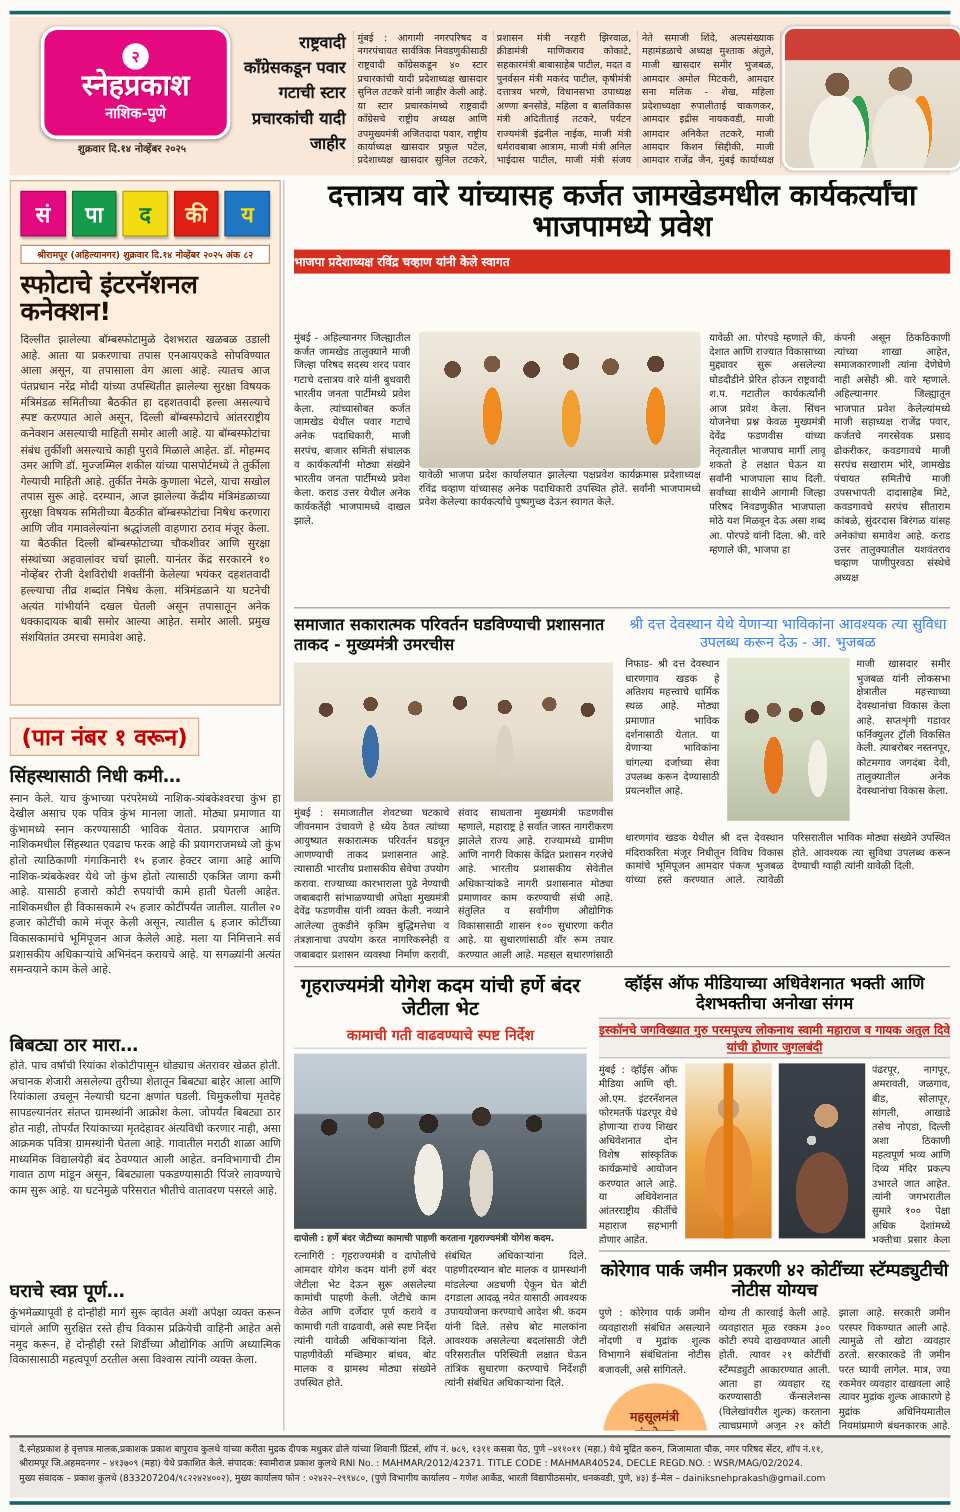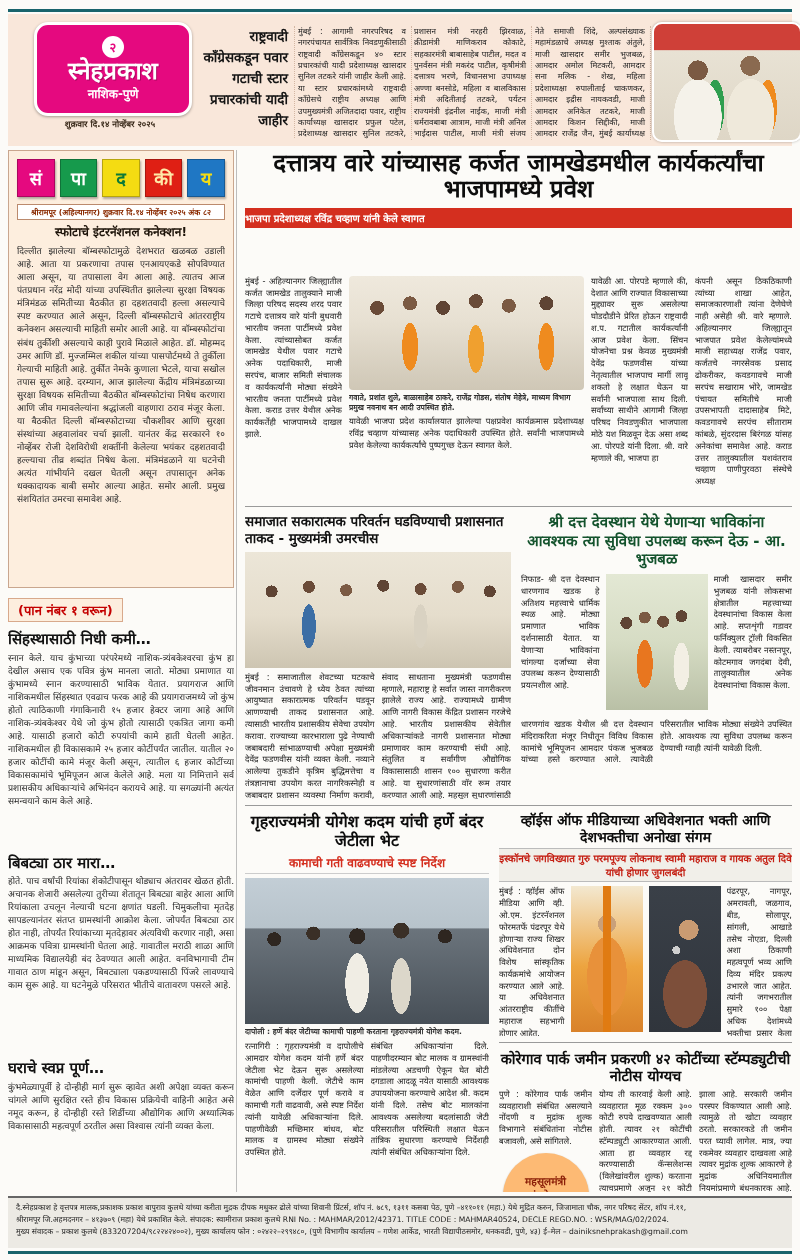--- a/index.html
+++ b/index.html
@@ -36,23 +36,23 @@
   .leftcol{position:absolute;left:8px;top:150px;width:226px;height:1042px;overflow:hidden;}
   .edi-box{box-sizing:border-box;border:1px solid #c9a68e;background:#fdeede;height:438px;padding:7px 8px;overflow:hidden;}
   .tiles{display:flex;gap:5px;justify-content:center;margin:1px 0 7px;}
   .tile{width:36px;height:36px;display:flex;align-items:center;justify-content:center;font-size:18px;font-weight:800;color:#fff;border:1px solid rgba(0,0,0,.25);box-shadow:1px 2px 2px rgba(0,0,0,.3);}
   .tile:nth-child(1){background:#e5097f;}
   .tile:nth-child(2){background:#169a4c;}
   .tile:nth-child(3){background:#f4dc12;color:#0c7a38;}
   .tile:nth-child(4){background:#df1f14;color:#ffe9a8;}
   .tile:nth-child(5){background:#1f77c4;color:#f4dc12;}
   .edi-dateline{border:1px solid #bb8a6d;background:#fff;color:#8a2a00;font-size:7.8px;font-weight:700;text-align:center;padding:2px 1px;margin-bottom:6px;}
-  .edi-head{font-size:12px;font-weight:800;color:#1c1208;margin:2px 0 6px;line-height:1.1;text-align:center;}
+  .edi-head{font-size:21px;font-weight:800;color:#1c1208;margin:2px 0 6px;line-height:1.1;}
   .edi-body{font-size:9px;line-height:1.45;text-align:justify;color:#2a2a2a;height:318px;overflow:hidden;}
-  .cont-tag{margin-top:10px;display:inline-block;background:#fdeede;border:1px solid #d8a98c;color:#c40000;font-weight:800;font-size:13px;padding:2px 9px;}
+  .cont-tag{margin-top:10px;display:inline-block;background:#fdeede;border:1px solid #d8a98c;color:#c40000;font-weight:800;font-size:19px;padding:2px 9px;}
   .lc-title{font-size:15px;font-weight:800;margin:9px 0 4px;color:#121212;line-height:1.1;}
   .lc-body{font-size:9px;line-height:1.45;text-align:justify;color:#2a2a2a;overflow:hidden;}
   .lc-body.b1{height:194px;}
   .lc-body.b2{height:176px;}
   .lc-body.b3{height:64px;}
 
   
   .mainarea{position:absolute;left:236px;top:150px;width:556px;height:1042px;box-sizing:border-box;border-left:1px solid #bdbdbd;padding-left:8px;overflow:hidden;}
   .main-head{font-size:24px;font-weight:800;text-align:center;line-height:1.1;margin:0 0 5px;color:#0d0d0d;}
   .band{background:#d42f1f;color:#fff;font-weight:800;font-size:10px;text-align:left;padding:3px 0;margin-bottom:5px;}
@@ -87,21 +87,21 @@
       radial-gradient(circle 6px at 66% 32%, #6a4b38 99%, transparent),
       radial-gradient(circle 6px at 80% 30%, #7b5a43 99%, transparent),
       radial-gradient(circle 6px at 92% 34%, #5f4434 99%, transparent),
       radial-gradient(ellipse 7px 22px at 24% 64%, #3c6ea5 99%, transparent),
       radial-gradient(ellipse 7px 22px at 66% 64%, #d9d2c2 99%, transparent),
       linear-gradient(180deg,#ece6d8 0%,#e5ddcc 55%,#cdc5b2 100%);}
   .two-col{display:flex;gap:7px;font-size:8.3px;line-height:1.42;text-align:justify;margin-top:4px;}
   .two-col>div{flex:1;overflow:hidden;}
   .cm .two-col{height:138px;}
   .datta{flex:1;overflow:hidden;}
-  .datta h2{font-size:15px;font-weight:700;text-align:center;line-height:1.25;margin:0 0 5px;color:#14532d;}
+  .datta h2{font-size:12px;font-weight:400;text-align:center;line-height:1.25;margin:0 0 5px;color:#3b82f6;}
   .datta-row{display:flex;gap:6px;height:140px;overflow:hidden;}
   .datta-row .txt{flex:1;font-size:8.3px;line-height:1.42;text-align:justify;overflow:hidden;}
   .ph-datta{flex:0 0 102px;height:136px;
     background:
       radial-gradient(circle 6px at 20% 36%, #5f4434 99%, transparent),
       radial-gradient(circle 6px at 38% 32%, #7b5a43 99%, transparent),
       radial-gradient(circle 6px at 56% 35%, #6a4b38 99%, transparent),
       radial-gradient(circle 6px at 74% 31%, #5f4434 99%, transparent),
       radial-gradient(ellipse 8px 24px at 38% 66%, #e8761f 99%, transparent),
       radial-gradient(ellipse 8px 24px at 74% 68%, #f3efe4 99%, transparent),
@@ -118,21 +118,21 @@
       radial-gradient(circle 7px at 28% 38%, #3a2f26 99%, transparent),
       radial-gradient(circle 8px at 46% 40%, #2e2620 99%, transparent),
       radial-gradient(circle 8px at 64% 36%, #3a2f26 99%, transparent),
       radial-gradient(circle 7px at 82% 40%, #2e2620 99%, transparent),
       radial-gradient(ellipse 12px 30px at 46% 72%, #f0ede4 99%, transparent),
       radial-gradient(ellipse 10px 28px at 64% 74%, #dcd7ca 99%, transparent),
       linear-gradient(180deg,#c3ced6 0%,#b7c3cb 34%,#6b747c 35%,#474f57 100%);}
   .harne .two-col{height:186px;}
   .rightstack{flex:1;display:flex;flex-direction:column;overflow:hidden;}
   .vom h2{font-size:14px;font-weight:800;text-align:center;margin:0 0 3px;line-height:1.2;color:#0c0c0c;}
-  .grey-sub{background:#f1efe9;border-top:1px solid #bbb;border-bottom:1px solid #bbb;color:#c41e12;font-weight:800;font-size:10px;text-align:center;padding:2px 0;margin-bottom:4px;}
+  .grey-sub{background:#f1efe9;border-top:1px solid #bbb;border-bottom:1px solid #bbb;color:#c41e12;font-weight:800;font-size:10px;text-align:center;padding:2px 0;margin-bottom:4px;text-decoration:underline;}
   .vom-row{display:flex;gap:6px;height:150px;overflow:hidden;}
   .vom-col{flex:1;font-size:8.3px;line-height:1.42;text-align:justify;overflow:hidden;}
   .ph-swami{flex:0 0 72px;height:146px;
     background:
       linear-gradient(90deg, transparent 44%, #e07b12 45%, #e07b12 55%, transparent 56%),
       radial-gradient(circle 9px at 50% 26%, #c9a07a 99%, transparent),
       radial-gradient(ellipse 20px 40px at 50% 62%, #e8913a 99%, transparent),
       linear-gradient(180deg,#f3e8d0 0%,#eda43f 55%,#d9822a 100%);}
   .ph-singer{flex:0 0 72px;height:146px;
     background:
@@ -203,21 +203,20 @@
     <div class="lc-body b3">कुंभमेळ्यापूर्वी हे दोन्हीही मार्ग सुरू व्हावेत अशी अपेक्षा व्यक्त करून चांगले आणि सुरक्षित रस्ते हीच विकास प्रक्रियेची वाहिनी आहेत असे नमूद करून, हे दोन्हीही रस्ते शिर्डीच्या औद्योगिक आणि अध्यात्मिक विकासासाठी महत्वपूर्ण ठरतील असा विश्वास त्यांनी व्यक्त केला.</div>
   </aside>
 
   <main class="mainarea">
     <h1 class="main-head">दत्तात्रय वारे यांच्यासह कर्जत जामखेडमधील कार्यकर्त्यांचा भाजपामध्ये प्रवेश</h1>
     <div class="band">भाजपा प्रदेशाध्यक्ष रविंद्र चव्हाण यांनी केले स्वागत</div>
     <div class="ms-row">
       <div class="ms-col">मुंबई - अहिल्यानगर जिल्ह्यातील कर्जत जामखेड तालुक्याने माजी जिल्हा परिषद सदस्य शरद पवार गटाचे दत्तात्रय वारे यांनी बुधवारी भारतीय जनता पार्टीमध्ये प्रवेश केला. त्यांच्यासोबत कर्जत जामखेड येथील पवार गटाचे अनेक पदाधिकारी, माजी सरपंच, बाजार समिती संचालक व कार्यकर्त्यांनी मोठ्या संख्येने भारतीय जनता पार्टीमध्ये प्रवेश केला. कराड उत्तर येथील अनेक कार्यकर्तेही भाजपामध्ये दाखल झाले.</div>
       <div class="ms-mid">
         <div class="photo ph-main"></div>
-        <div class="caption">गवाते, प्रशांत शुले, बाळासाहेब ठाकरे, राजेंद्र गोडस, संतोष मेहेत्रे, माध्यम विभाग प्रमुख नवनाथ बन आदी उपस्थित होते.</div>
         <div class="ms-midtext">यावेळी भाजपा प्रदेश कार्यालयात झालेल्या पक्षप्रवेश कार्यक्रमास प्रदेशाध्यक्ष रविंद्र चव्हाण यांच्यासह अनेक पदाधिकारी उपस्थित होते. सर्वांनी भाजपामध्ये प्रवेश केलेल्या कार्यकर्त्यांचे पुष्पगुच्छ देऊन स्वागत केले.</div>
       </div>
       <div class="ms-col">यावेळी आ. पोरपडे म्हणाले की, देशात आणि राज्यात विकासाच्या मुद्द्यावर सुरू असलेल्या घोडदौडीने प्रेरित होऊन राष्ट्रवादी श.प. गटातील कार्यकर्त्यांनी आज प्रवेश केला. सिंचन योजनेचा प्रश्न केवळ मुख्यमंत्री देवेंद्र फडणवीस यांच्या नेतृत्वातील भाजपाच मार्गी लावू शकतो हे लक्षात घेऊन या सर्वांनी भाजपाला साथ दिली. सर्वांच्या साथीने आगामी जिल्हा परिषद निवडणुकीत भाजपाला मोठे यश मिळवून देऊ असा शब्द आ. पोरपडे यांनी दिला. श्री. वारे म्हणाले की, भाजपा हा</div>
       <div class="ms-col">कंपनी असून ठिकठिकाणी त्यांच्या शाखा आहेत, समाजकारणाशी त्यांना देणेघेणे नाही असेही श्री. वारे म्हणाले. अहिल्यानगर जिल्ह्यातून भाजपात प्रवेश केलेल्यांमध्ये माजी सहाध्यक्ष राजेंद्र पवार, कर्जतचे नगरसेवक प्रसाद ढोकरीकर, कवडगावचे माजी सरपंच सखाराम भोरे, जामखेड पंचायत समितीचे माजी उपसभापती दादासाहेब मिटे, कवडगावचे सरपंच सीताराम कांबळे, सुंदरदास बिरंगळ यांसह अनेकांचा समावेश आहे. कराड उत्तर तालुक्यातील यशवंतराव चव्हाण पाणीपुरवठा संस्थेचे अध्यक्ष</div>
     </div>
 
     <div class="hdiv"></div>
 
     <div class="row2">
       <section class="cm">

